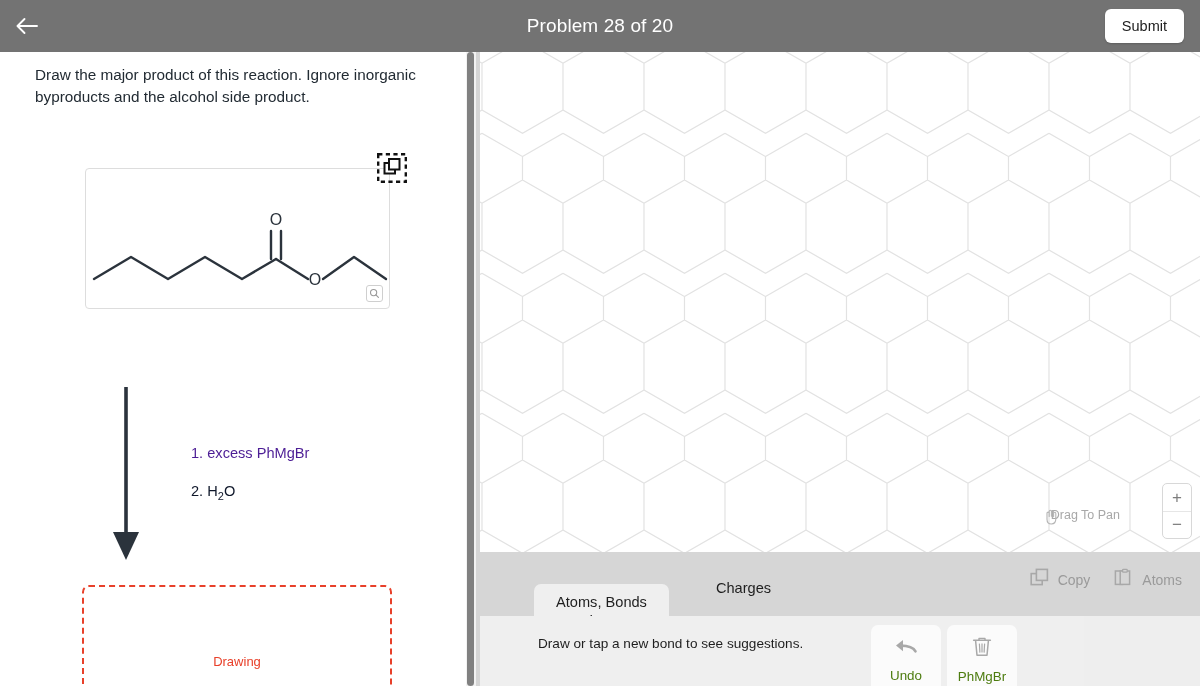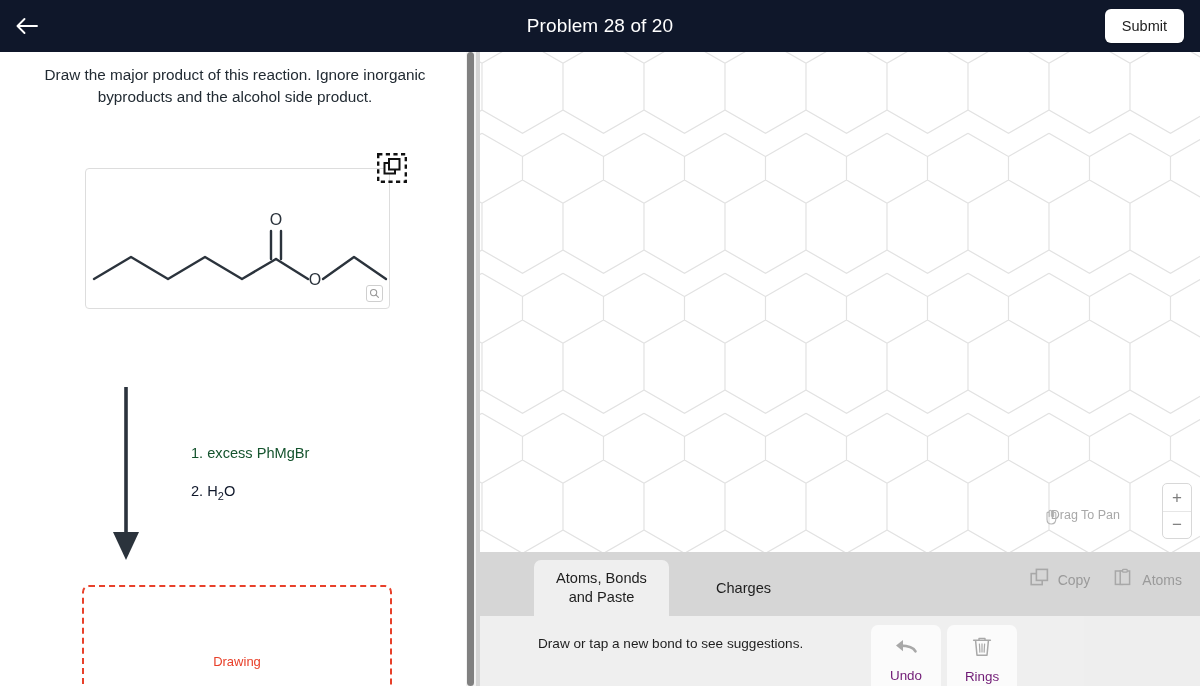--- a/index.html
+++ b/index.html
@@ -9,21 +9,21 @@
     background: #ffffff;
     font-family: "Liberation Sans", sans-serif;
     -webkit-font-smoothing: antialiased;
   }
 
   #app { position: relative; width: 1200px; height: 686px; overflow: hidden; }
 
   
   .topbar {
     position: absolute; left: 0; top: 0; width: 1200px; height: 52px;
-    background: #0f172a;
+    background: #737373;
     display: flex; align-items: center;
   }
   .back-btn {
     position: absolute; left: 10px; top: 9px;
     width: 34px; height: 34px;
     display: flex; align-items: center; justify-content: center;
     cursor: pointer;
   }
   .back-btn svg { display: block; }
   .problem-title {
@@ -43,21 +43,20 @@
 
   
   .left-panel {
     position: absolute; left: 0; top: 52px;
     width: 470px; height: 634px;
     background: #ffffff;
     overflow: hidden;
   }
   .prompt {
     margin: 12px auto 0; width: 400px;
-    text-align: center;
     color: #222b33; font-size: 15.3px; line-height: 1.42;
   }
 
   .molecule-card {
     position: absolute; left: 85px; top: 116px;
     width: 305px; height: 141px;
     background: #ffffff;
     border: 1px solid #dddddd; border-radius: 4px;
   }
   .copy-badge {
@@ -68,21 +67,21 @@
     position: absolute; right: 6px; bottom: 6px;
     width: 17px; height: 17px;
     border: 1px solid #cfcfcf; border-radius: 3px;
     display: flex; align-items: center; justify-content: center;
     background: #fff;
     cursor: pointer;
   }
   .mol-svg { position: absolute; left: 0; top: 0; }
 
   .arrow-wrap { position: absolute; left: 105px; top: 330px; width: 300px; height: 190px; }
-  .cond-1 { position: absolute; left: 86px; top: 63px; font-size: 14.6px; color: #14532d; }
+  .cond-1 { position: absolute; left: 86px; top: 63px; font-size: 14.6px; color: #4c1d95; }
   .cond-2 { position: absolute; left: 86px; top: 101px; font-size: 14.6px; color: #0f172a; }
   .cond-2 sub { font-size: 11px; }
 
   .dropzone {
     position: absolute; left: 82px; top: 533px;
     width: 310px; height: 152px;
     border: 2px dashed #e8402a;
     border-radius: 7px;
     display: flex; align-items: center; justify-content: center;
   }
@@ -147,21 +146,21 @@
   }
   .tab {
     position: absolute; top: 8px; height: 56px;
     display: flex; align-items: center; justify-content: center;
     text-align: center;
     font-size: 14.6px; color: #1e1e1e;
     cursor: pointer;
     border-radius: 7px 7px 0 0;
     line-height: 1.28;
   }
-  .tab.active { background: #efefef; }
+  .tab.active { background: #efefef; margin-top: 24px; }
   #tab-abr { left: 54px; width: 135px; }
   #tab-charges { left: 211px; width: 105px; }
 
   .clip-actions {
     position: absolute; right: 18px; top: 16px;
     display: flex; align-items: flex-end; gap: 24px;
   }
   .clip-btn {
     display: flex; align-items: center; gap: 8px;
     color: #9a9a9a; font-size: 14px; cursor: pointer;
@@ -178,21 +177,21 @@
   .action-btns {
     position: absolute; right: 67px; top: 9px;
     display: flex; gap: 6px;
   }
   .act-btn {
     width: 70px; height: 70px;
     background: #fbfbfb; border-radius: 7px;
     display: flex; flex-direction: column; align-items: center; justify-content: center;
     gap: 8px; cursor: pointer;
   }
-  .act-btn span { color: #701a75; font-size: 13.4px; }
+  .act-btn span { color: #4d7c0f; font-size: 13.4px; }
 </style>
 </head>
 <body>
 
 <div id="app">
 
   <div class="topbar">
     <div class="back-btn">
       <span>
         <svg width="24" height="20" viewBox="0 0 24 20">
@@ -351,19 +350,19 @@
           <span>
             <svg width="20" height="22" viewBox="0 0 20 22">
               <line x1="1.6" y1="4.2" x2="18.4" y2="4.2" stroke="#a8a8a8" stroke-width="1.5" stroke-linecap="round"></line>
               <path d="M7 4.2 V2.4 h6 V4.2" fill="none" stroke="#a8a8a8" stroke-width="1.4" stroke-linejoin="round"></path>
               <path d="M3.6 4.8 L5 19.2 h10 L16.4 4.8" fill="none" stroke="#a8a8a8" stroke-width="1.5" stroke-linejoin="round"></path>
               <line x1="7.4" y1="7.6" x2="7.9" y2="16.6" stroke="#a8a8a8" stroke-width="1.2"></line>
               <line x1="10" y1="7.6" x2="10" y2="16.6" stroke="#a8a8a8" stroke-width="1.2"></line>
               <line x1="12.6" y1="7.6" x2="12.1" y2="16.6" stroke="#a8a8a8" stroke-width="1.2"></line>
             </svg>
           </span>
-          <span>Rings</span>
+          <span>PhMgBr</span>
         </div>
       </div>
     </div>
   </div>
 
 </div>
 
 </body></html>

